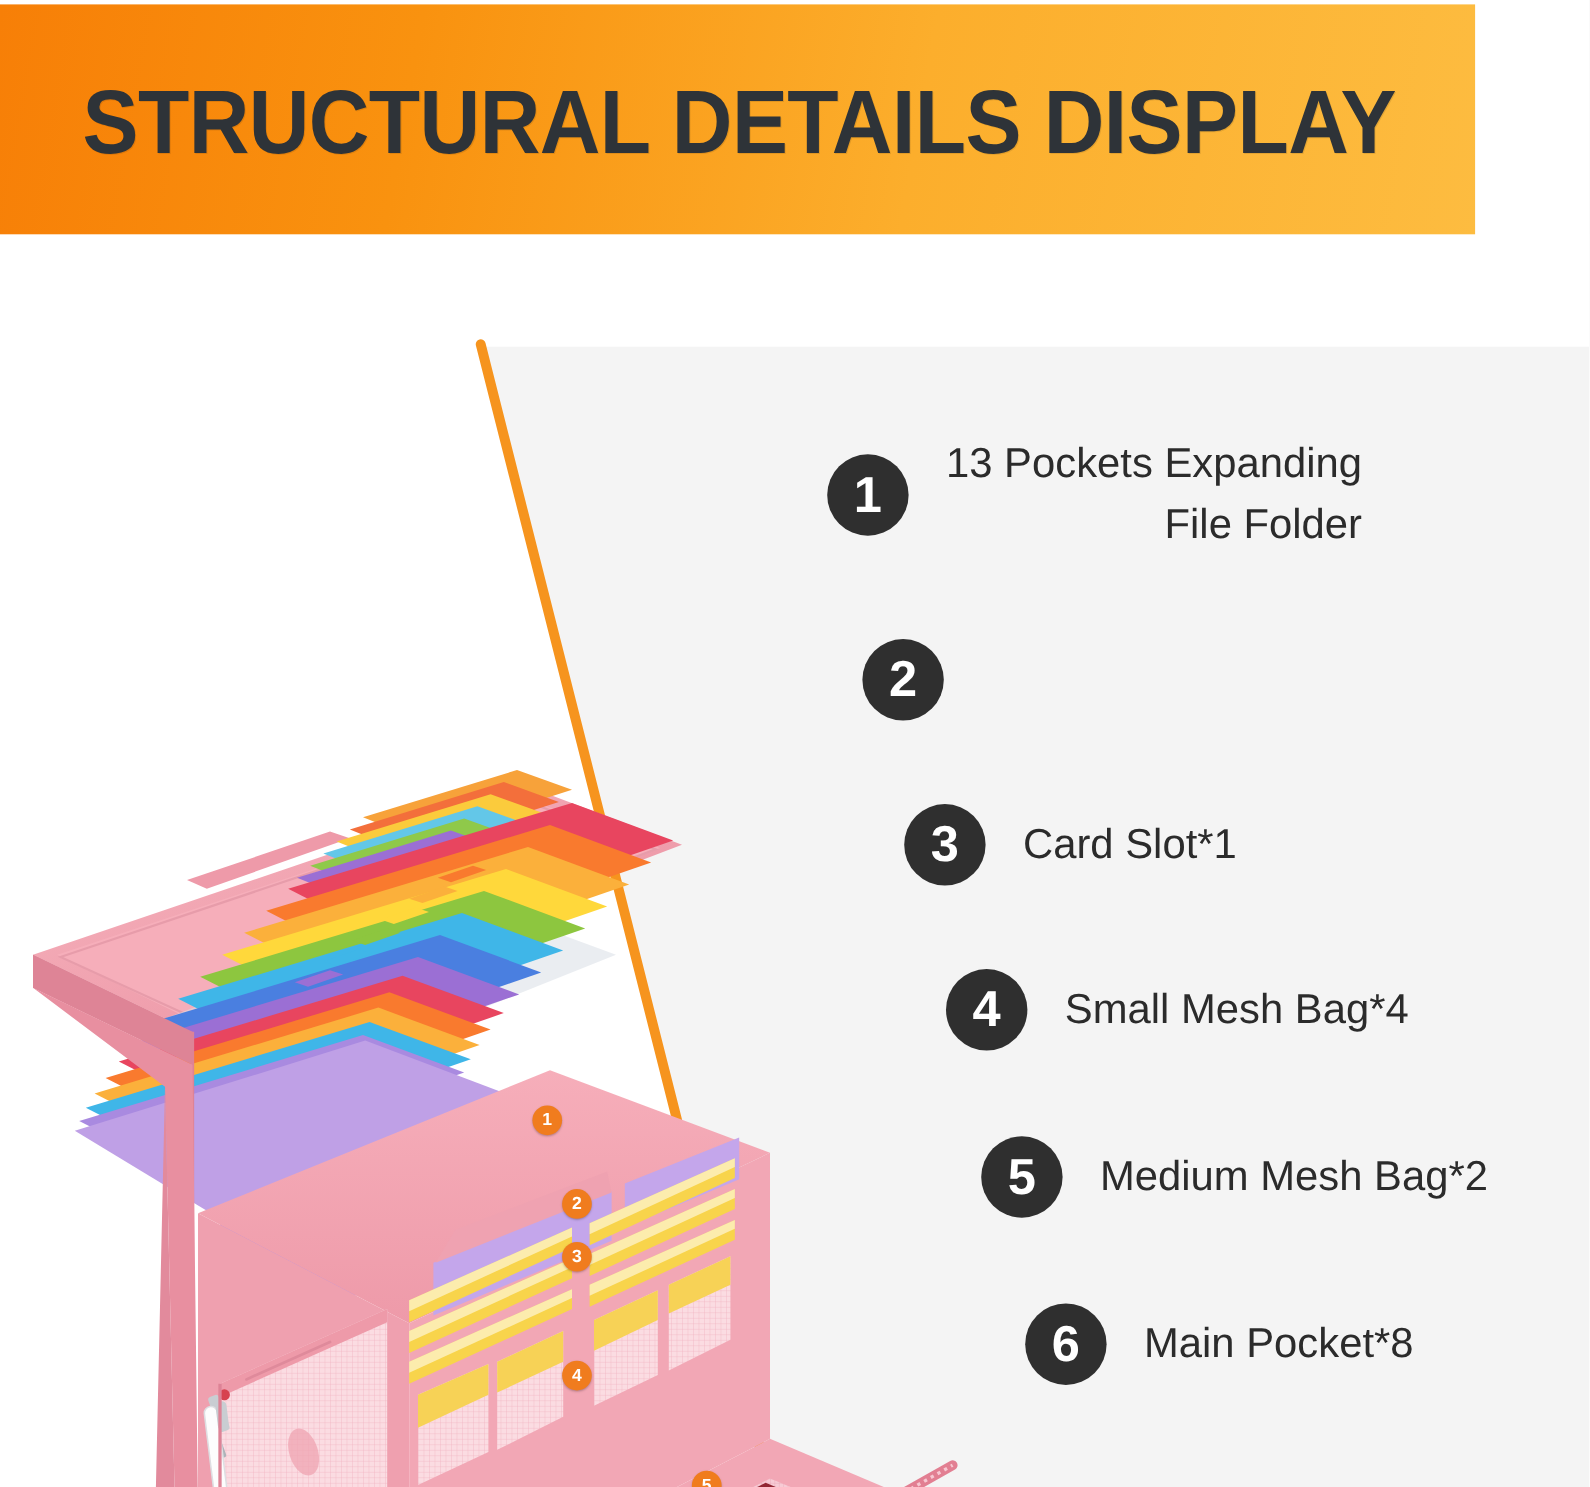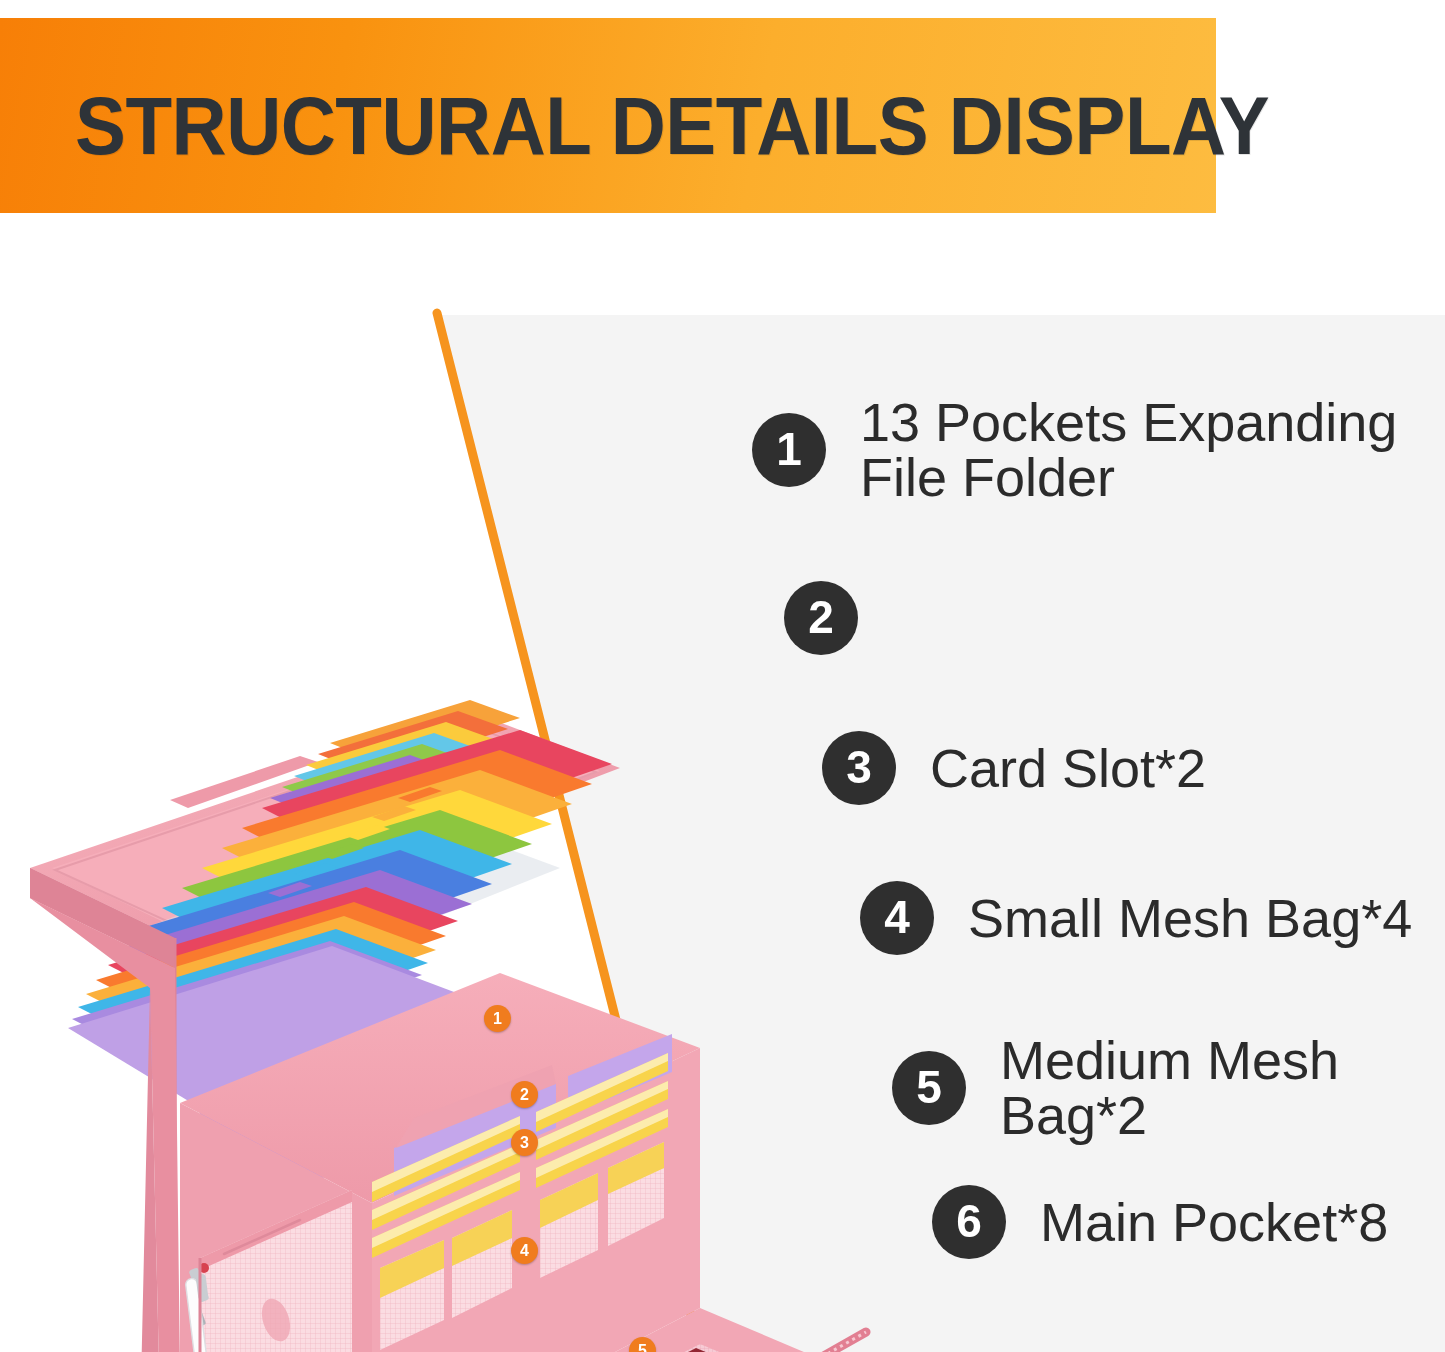--- a/index.html
+++ b/index.html
@@ -4,21 +4,21 @@
 <style>
   html,body{margin:0;padding:0;}
   body{
     width:1445px;height:1352px;position:relative;overflow:hidden;
     background:#ffffff;
     font-family:"Liberation Sans","DejaVu Sans",sans-serif;
   }
 
   
   .header{
-    position:absolute;left:0;top:18px;width:1216px;height:213px;
+    position:absolute;left:0;top:4px;width:1341px;height:213px;
     background:linear-gradient(100deg,#F77F07 0%,#F9920F 28%,#FCAE2C 62%,#FDBC40 100%);
   }
   .header-title{
     position:absolute;left:75px;top:62px;
     font-size:82px;line-height:92px;font-weight:700;
     letter-spacing:-0.5px;
     color:#2E3338;
     transform:scaleX(0.93);transform-origin:left center;
     white-space:nowrap;
     text-shadow:1px 1px 0 rgba(0,0,0,.10);
@@ -45,23 +45,24 @@
   .badge{
     width:74px;height:74px;border-radius:50%;
     background:#2F2F2F;
     display:flex;align-items:center;justify-content:center;
     color:#ffffff;font-size:46px;font-weight:700;line-height:1;
     flex:0 0 auto;
     padding-bottom:2px;box-sizing:border-box;
   }
   .feat-label{
     margin-left:34px;
-    font-size:54px;line-height:55px;
+    font-size:38px;line-height:55px;
     color:#2B2B2B;font-weight:400;
     white-space:pre-line;
+    text-align:right;
   }
 
   .f1{left:752px;top:182px;}
   .f2{left:784px;top:368px;}
   .f3{left:822px;top:518px;}
   .f4{left:860px;top:668px;}
   .f5{left:892px;top:820px;}
   .f6{left:932px;top:972px;}
 
   
@@ -327,21 +328,21 @@
       <div class="feat-label">13 Pockets Expanding
 File Folder</div>
     </div>
 
     <div class="feat f2">
       <div class="badge">2</div>
     </div>
 
     <div class="feat f3">
       <div class="badge">3</div>
-      <div class="feat-label">Card Slot*2</div>
+      <div class="feat-label">Card Slot*1</div>
     </div>
 
     <div class="feat f4">
       <div class="badge">4</div>
       <div class="feat-label">Small Mesh Bag*4</div>
     </div>
 
     <div class="feat f5">
       <div class="badge">5</div>
       <div class="feat-label">Medium Mesh Bag*2</div>

